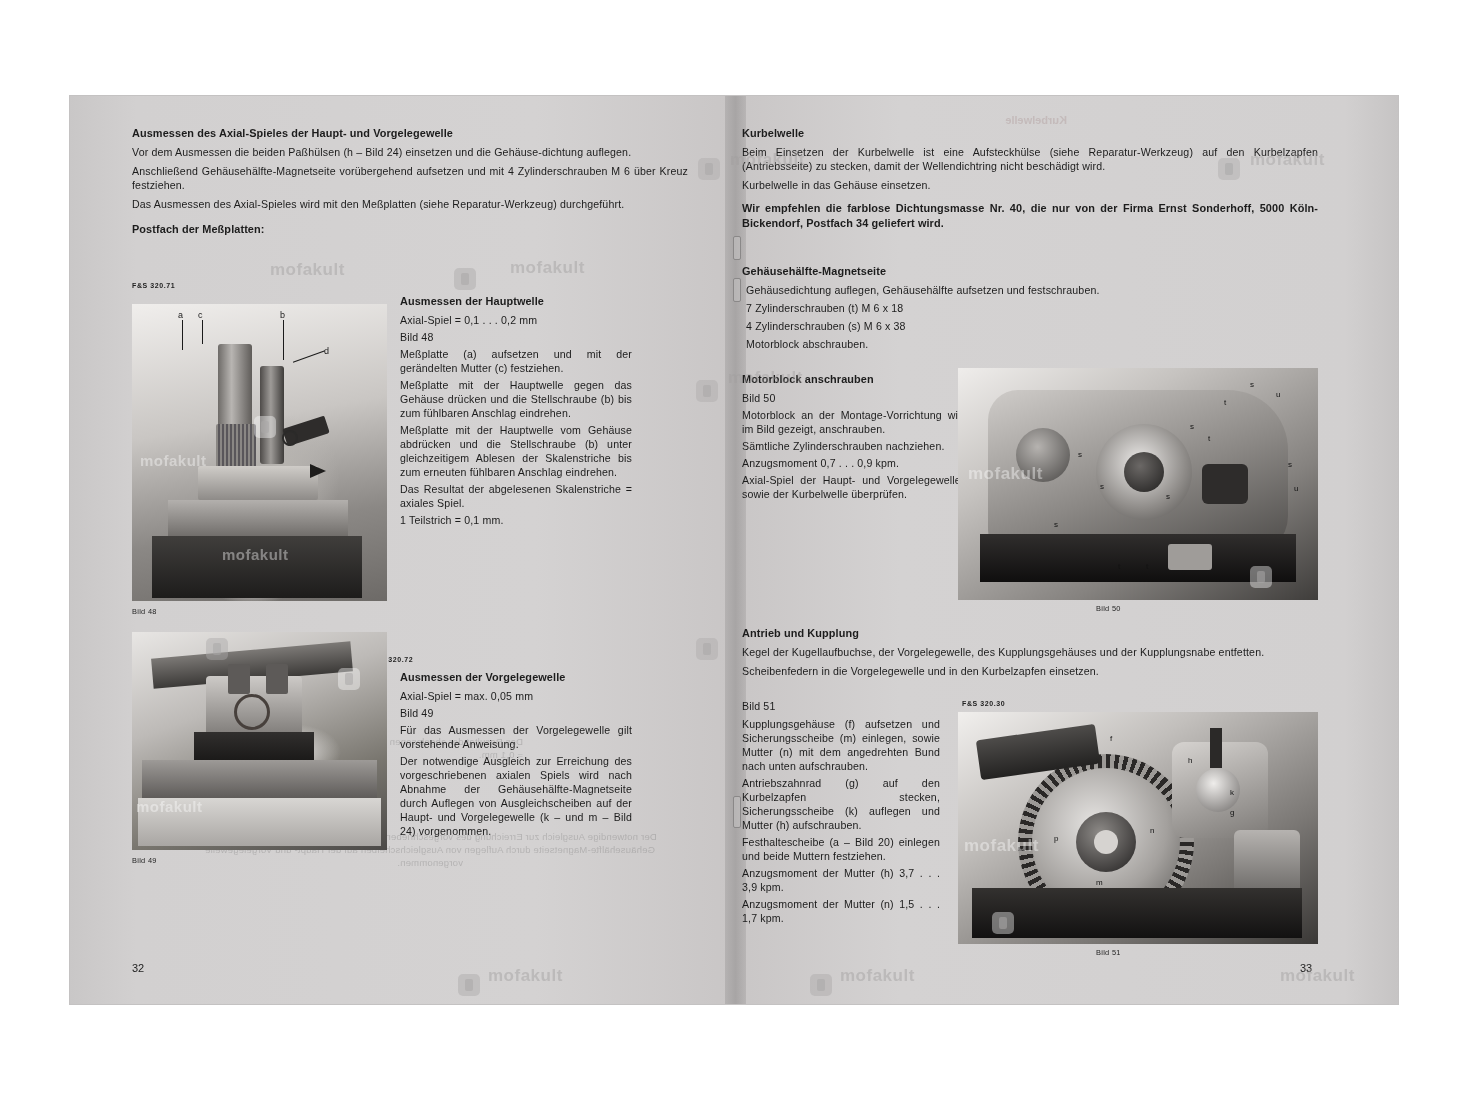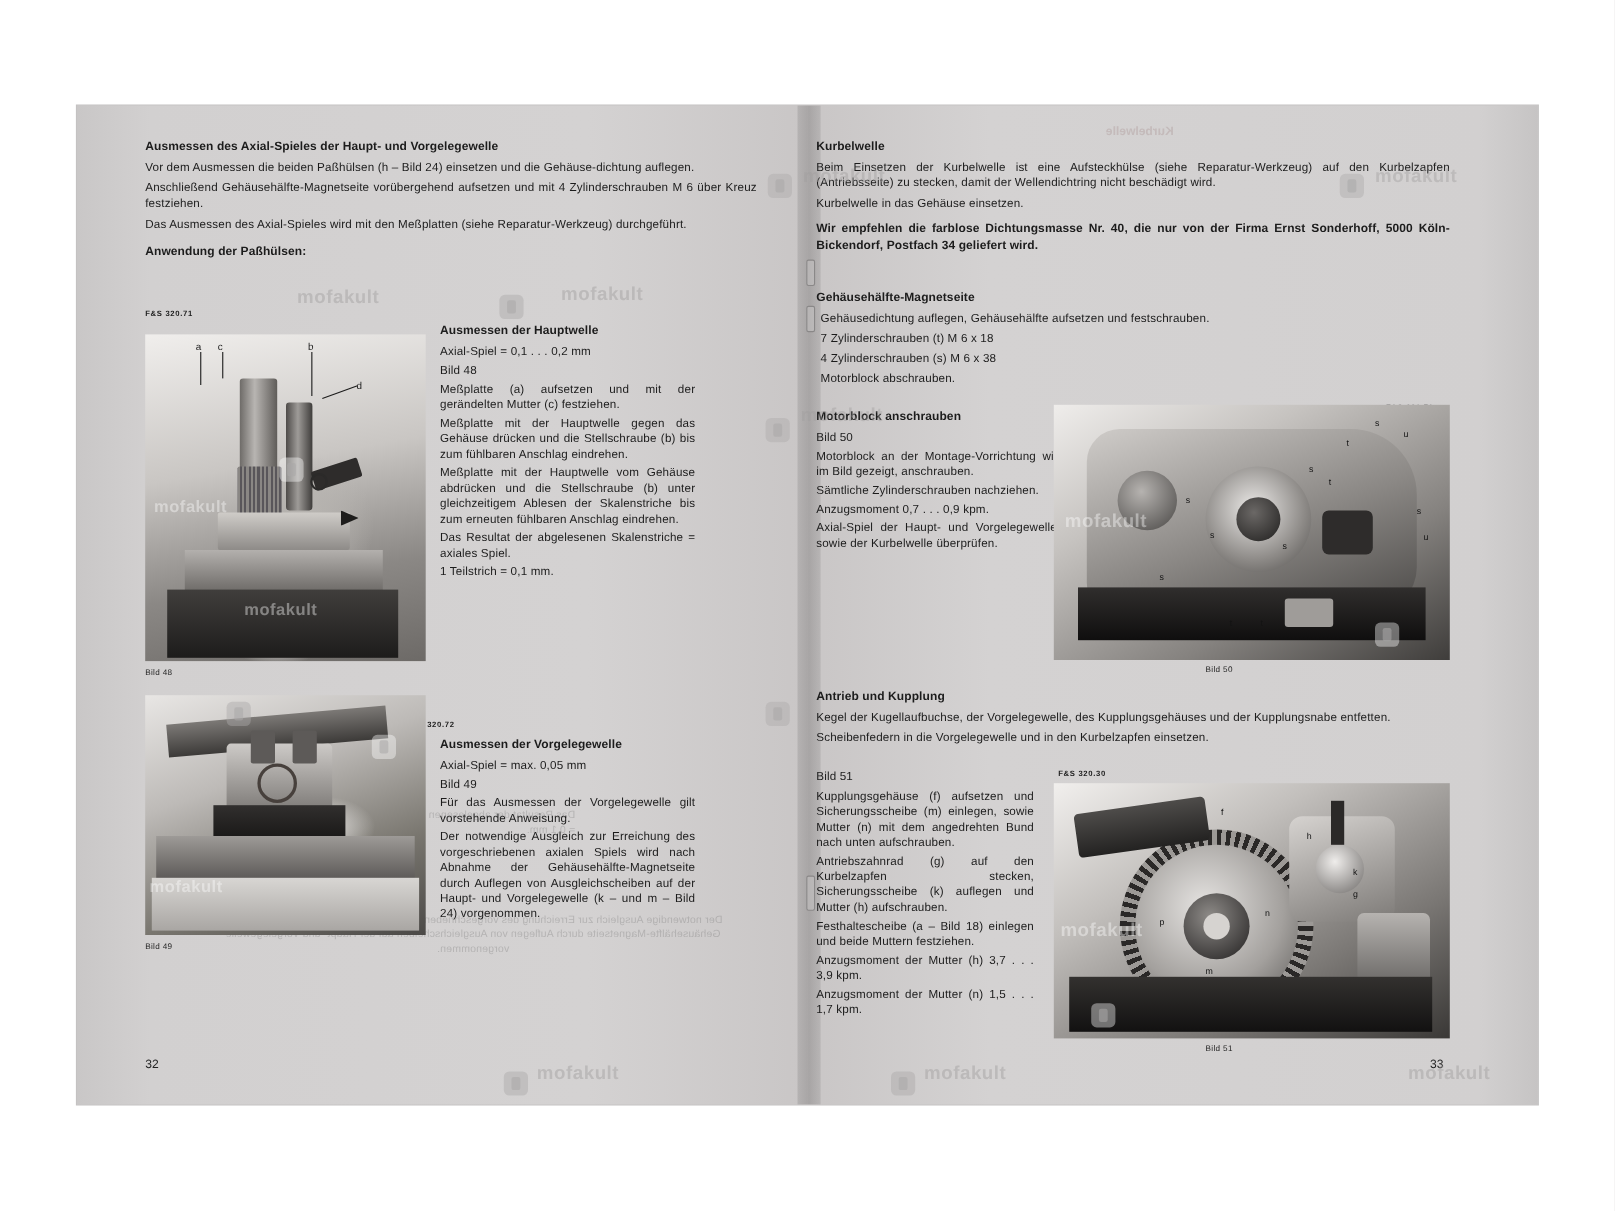--- a/index.html
+++ b/index.html
@@ -149,21 +149,21 @@
   </div>
   <div class="ghost" style="left:9%; top:735px; width:480px; text-align:center;">
     Der notwendige Ausgleich zur Erreichung des vorgeschriebenen axialen Spiels wird nach Abnahme der Gehäusehälfte-Magnetseite durch Auflegen von Ausgleichscheiben auf der Haupt- und Vorgelegewelle vorgenommen.
   </div>
 
   <div class="col" style="left:62px; top:30px; width:556px;">
     <div class="h-bold">Ausmessen des Axial-Spieles der Haupt- und Vorgelegewelle</div>
     <p class="just">Vor dem Ausmessen die beiden Paßhülsen (h – Bild 24) einsetzen und die Gehäuse-dichtung auflegen.</p>
     <p class="just">Anschließend Gehäusehälfte-Magnetseite vorübergehend aufsetzen und mit 4 Zylinderschrauben M 6 über Kreuz festziehen.</p>
     <p class="just">Das Ausmessen des Axial-Spieles wird mit den Meßplatten (siehe Reparatur-Werkzeug) durchgeführt.</p>
-    <div class="h-bold" style="margin-top:10px;">Anwendung der Paßhülsen:</div>
+    <div class="h-bold" style="margin-top:10px;">Postfach der Meßplatten:</div>
   </div>
 
   <div class="code" style="position:absolute; left:62px; top:186px;">F&amp;S 320.71</div>
 
   <div class="photo" style="left:62px; top:208px; width:255px; height:297px;
               background:
               radial-gradient(ellipse 60px 30px at 120px 280px, #d8d6d4 0%, rgba(216,214,212,0) 70%),
               radial-gradient(ellipse 80px 90px at 150px 175px, #b9b6b2 0%, rgba(185,182,178,0) 72%),
               linear-gradient(170deg, #f0eeec 0%, #c9c6c3 40%, #8b8885 72%, #6d6a67 100%);">
     <div class="ph-inner">
@@ -297,21 +297,21 @@
   <div class="col" style="left:672px; top:530px; width:576px;">
     <div class="h-bold">Antrieb und Kupplung</div>
     <p class="just">Kegel der Kugellaufbuchse, der Vorgelegewelle, des Kupplungsgehäuses und der Kupplungsnabe entfetten.</p>
     <p>Scheibenfedern in die Vorgelegewelle und in den Kurbelzapfen einsetzen.</p>
   </div>
 
   <div class="col tight" style="left:672px; top:604px; width:198px;">
     <p class="nomarg" style="margin-bottom:4px;">Bild 51</p>
     <p class="just">Kupplungsgehäuse (f) aufsetzen und Sicherungsscheibe (m) einlegen, sowie Mutter (n) mit dem angedrehten Bund nach unten aufschrauben.</p>
     <p class="just">Antriebszahnrad (g) auf den Kurbelzapfen stecken, Sicherungsscheibe (k) auflegen und Mutter (h) aufschrauben.</p>
-    <p class="just">Festhaltescheibe (a – Bild 18) einlegen und beide Muttern festziehen.</p>
+    <p class="just">Festhaltescheibe (a – Bild 20) einlegen und beide Muttern festziehen.</p>
     <p class="just">Anzugsmoment der Mutter (h) 3,7 . . . 3,9 kpm.</p>
     <p class="just">Anzugsmoment der Mutter (n) 1,5 . . . 1,7 kpm.</p>
   </div>
 
   <div class="code" style="position:absolute; left:892px; top:604px;">F&amp;S 320.30</div>
 
   <div class="photo" style="left:888px; top:616px; width:360px; height:232px;
               background:
               radial-gradient(ellipse 80px 70px at 150px 110px, #dedbd8 0%, rgba(222,219,216,0) 72%),
               linear-gradient(150deg, #f1efed 0%, #c2bfbc 32%, #7a7774 70%, #3a3836 100%);">

